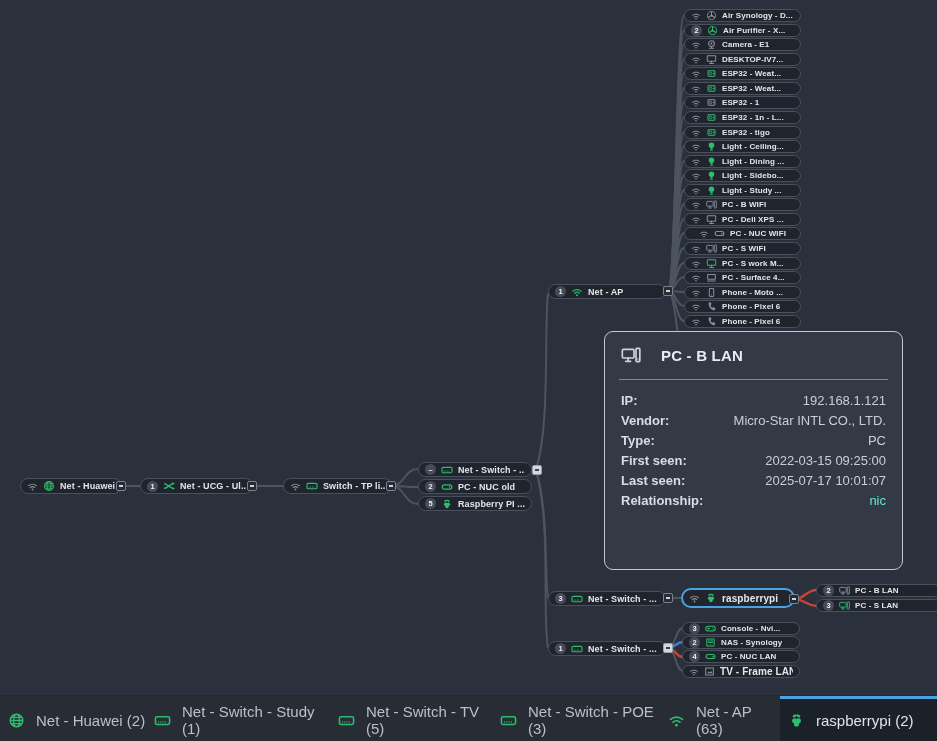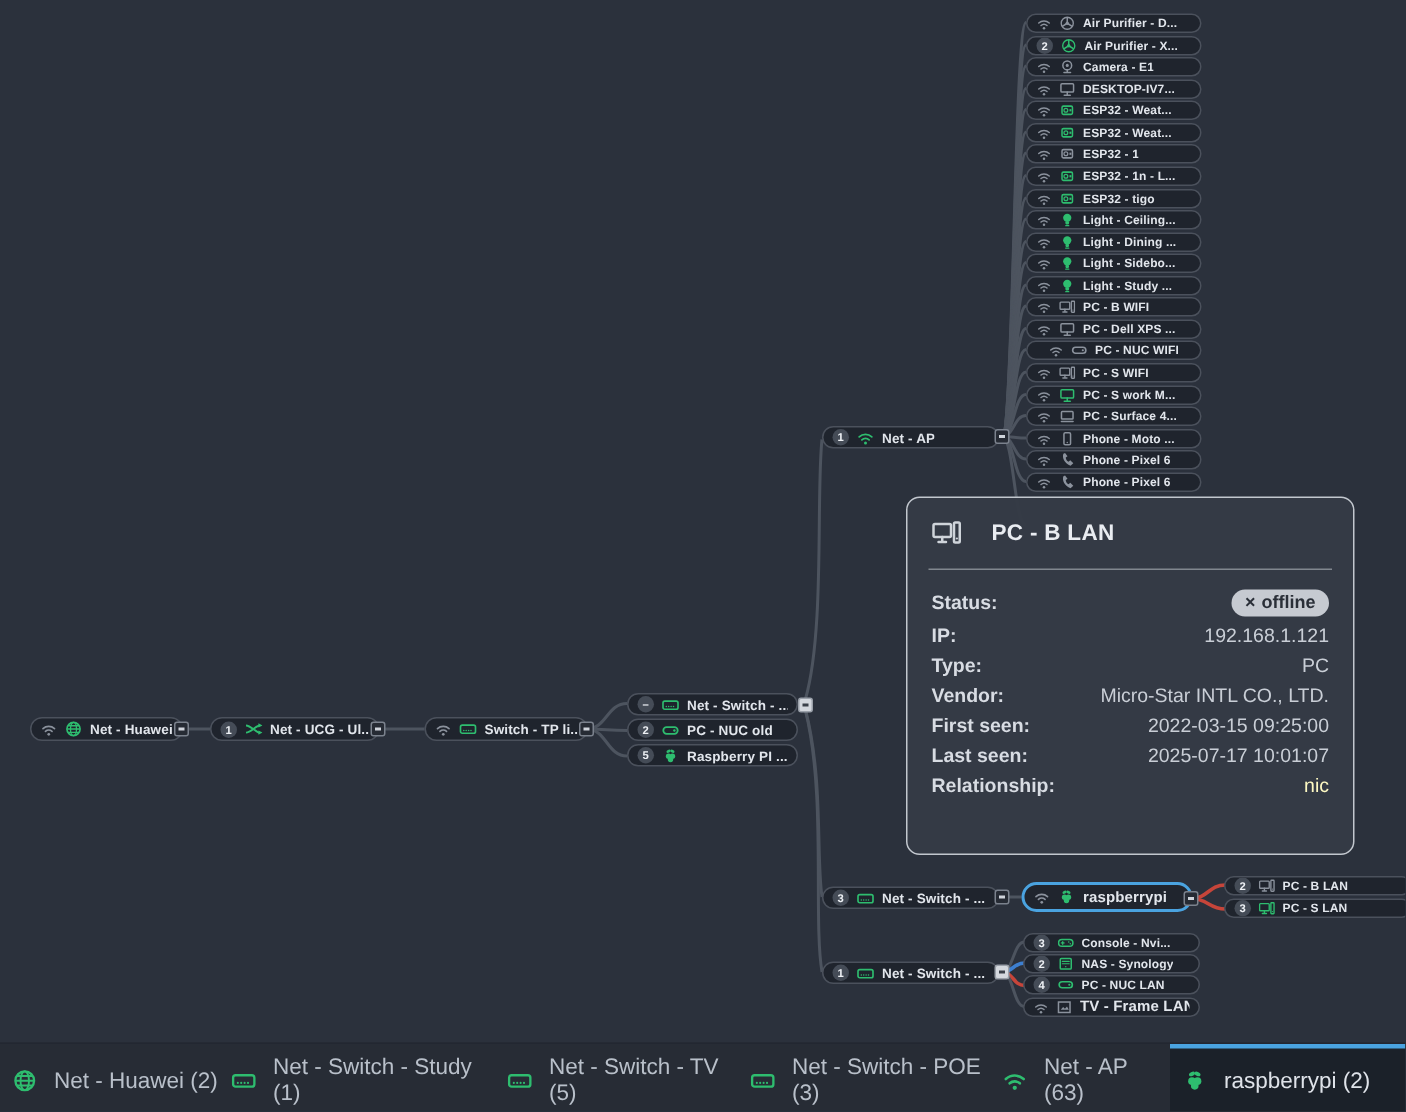--- a/index.html
+++ b/index.html
@@ -34,21 +34,21 @@
   .tt-head{display:flex;align-items:center;gap:20px;padding:13px 16px 6px;}
   .tt-title{font-size:15px;font-weight:bold;color:#e9ecf1;letter-spacing:.2px;}
   .tt-div{border-top:1px solid #81878f;margin:8px 14px 10px;}
   .tt-row{display:flex;justify-content:space-between;align-items:center;
           padding:2.5px 16px;font-size:13px;line-height:15px;}
   .tt-label{font-weight:bold;color:#d8dce3;}
   .tt-value{color:#c9ced6;text-align:right;}
   .status-pill{background:#c6cad1;color:#2a2f38;font-weight:bold;font-size:12px;
                border-radius:10px;padding:1px 9px 2px;}
   .status-pill .x{margin-right:4px;}
-  .danger{color:#fef9c3;}
+  .danger{color:#5eead4;}
   
   #tabbar{position:absolute;left:0;top:695px;width:937px;height:46px;background:#272c35;
           z-index:6;display:flex;border-top:1px solid #222731;box-sizing:border-box;justify-content:space-between;}
   .tab{display:flex;align-items:center;gap:11px;padding-left:8px;box-sizing:border-box;
        color:#b9c0ca;font-size:15px;border-top:3px solid transparent;cursor:default;}
   .tab:nth-child(1){width:146px}
   .tab:nth-child(2){width:184px}
   .tab:nth-child(3){width:162px}
   .tab:nth-child(4){width:168px}
   .tab:nth-child(5){width:120px}
@@ -195,21 +195,21 @@
       <path d="M668,648 C675.5,648 675.5,671 683,671" fill="none" stroke="#4d545f" stroke-width="2"></path>
     </svg>
   <div id="nodes">
       <div class="node" style="left: 684px; top: 9px; width: 117px; height: 13px;">
         <svg class="ic wifi-gray" width="10" height="10" viewBox="0 0 12 12">
           <use href="#i-wifi"></use>
         </svg>
         <svg class="ic off" width="11" height="11" viewBox="0 0 12 12">
           <use href="#i-fan"></use>
         </svg>
-        <span class="lbl" style="font-size: 8px;">Air Purifier - D...</span>
+        <span class="lbl" style="font-size: 8px;">Air Synology - D...</span>
       </div>
       <div class="node" style="left: 684px; top: 24px; width: 117px; height: 13px;">
         <span class="badge">2</span>
         <svg class="ic on" width="11" height="11" viewBox="0 0 12 12">
           <use href="#i-fan"></use>
         </svg>
         <span class="lbl" style="font-size: 8px;">Air Purifier - X...</span>
       </div>
       <div class="node" style="left: 684px; top: 38px; width: 117px; height: 13px;">
         <svg class="ic wifi-gray" width="10" height="10" viewBox="0 0 12 12">
@@ -542,34 +542,30 @@
   <div id="tooltip">
     <div class="tt-head">
       <svg class="ic" width="20" height="20" viewBox="0 0 12 12" style="color:#cfd4da">
           <use href="#i-pc"></use>
         </svg>
       <span class="tt-title">PC - B LAN</span>
     </div>
     <div class="tt-div"></div>
     <div id="tt-rows">
         <div class="tt-row">
-          <span class="tt-label">Status:</span>
-          <span class="status-pill"><span class="x">×</span><span>offline</span></span>
-        </div>
-        <div class="tt-row">
           <span class="tt-label">IP:</span>
           <span class="tt-value">192.168.1.121</span>
         </div>
         <div class="tt-row">
+          <span class="tt-label">Vendor:</span>
+          <span class="tt-value">Micro-Star INTL CO., LTD.</span>
+        </div>
+        <div class="tt-row">
           <span class="tt-label">Type:</span>
           <span class="tt-value">PC</span>
-        </div>
-        <div class="tt-row">
-          <span class="tt-label">Vendor:</span>
-          <span class="tt-value">Micro-Star INTL CO., LTD.</span>
         </div>
         <div class="tt-row">
           <span class="tt-label">First seen:</span>
           <span class="tt-value">2022-03-15 09:25:00</span>
         </div>
         <div class="tt-row">
           <span class="tt-label">Last seen:</span>
           <span class="tt-value">2025-07-17 10:01:07</span>
         </div>
         <div class="tt-row">

